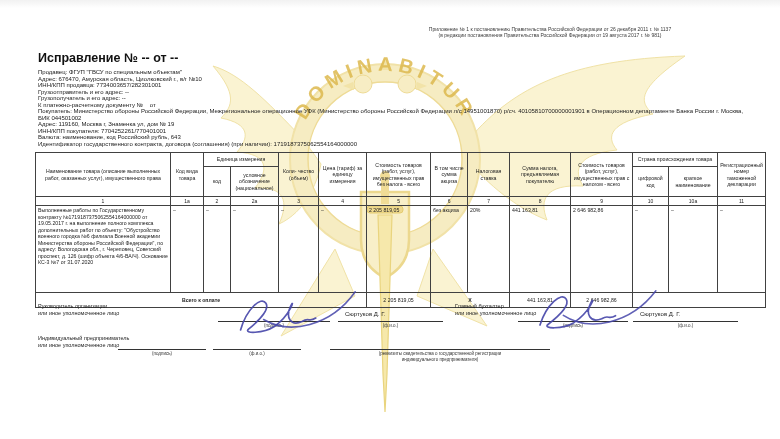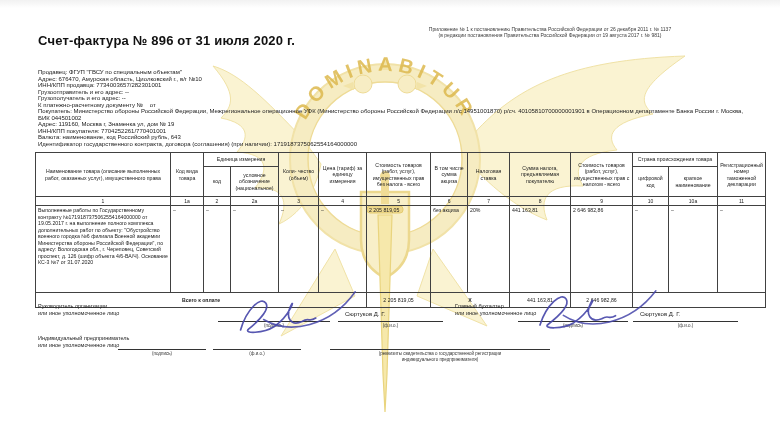--- a/index.html
+++ b/index.html
@@ -82,21 +82,21 @@
     <rect x="196" y="136" width="8" height="24" fill="#f0dc96"></rect>
     <rect x="182" y="162" width="36" height="7" rx="3" fill="#eed98e" stroke="#e4cb70" stroke-width="1"></rect>
     <polygon points="193,171 207,171 202,330 200,368 198,330" fill="#f6e8ab" stroke="#e9d47e" stroke-width="1.2"></polygon>
   </svg>
 
   <div class="regulation">
     <div>Приложение № 1 к постановлению Правительства Российской Федерации от 26 декабря 2011 г. № 1137</div>
     <div>(в редакции постановления Правительства Российской Федерации от 19 августа 2017 г. № 981)</div>
   </div>
 
-  <div class="title">Счет-фактура № 896 от 31 июля 2020 г.</div>
+  <div class="correction">Исправление № -- от --</div>
 
   <div class="info">
     <div>Продавец: ФГУП "ГВСУ по специальным объектам"</div>
     <div>Адрес: 676470, Амурская область, Циолковский г., в/г №10</div>
     <div>ИНН/КПП продавца: 7734003657/282301001</div>
     <div>Грузоотправитель и его адрес: --</div>
     <div>Грузополучатель и его адрес: --</div>
     <div>К платежно-расчетному документу №&nbsp;&nbsp;&nbsp;&nbsp;от</div>
     <div>Покупатель: Министерство обороны Российской Федерации, Межрегиональное операционное УФК (Министерство обороны Российской Федерации л/с 14951001870) р/сч. 40105810700000001901 в Операционном департаменте Банка России г. Москва,</div>
     <div>БИК 044501002</div>

